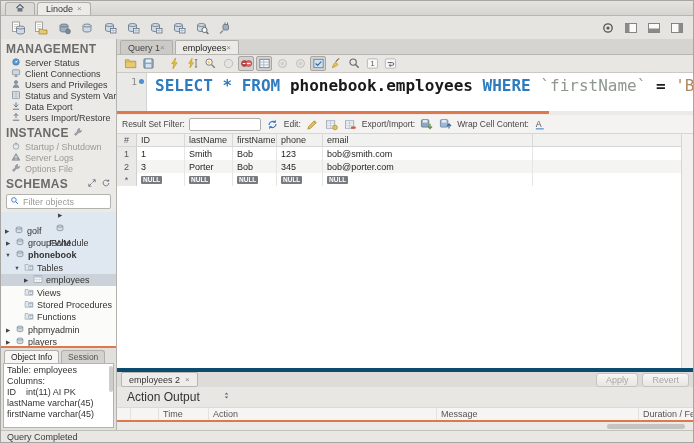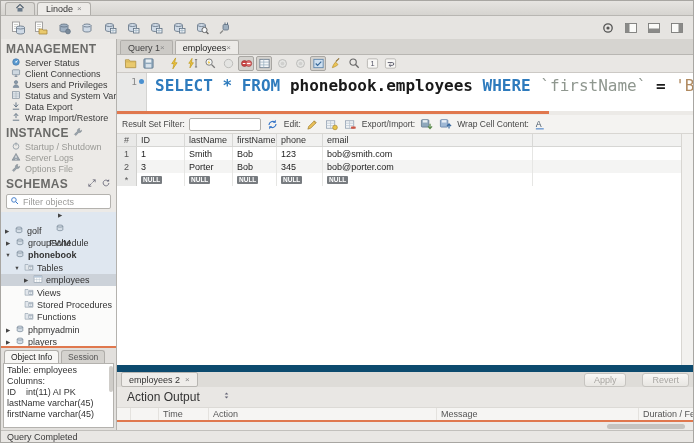--- a/index.html
+++ b/index.html
@@ -92,22 +92,22 @@
     font-size:9px;color:#333}
   .gcell{border-right:1px solid #d8d8d6;padding:0 4px;display:flex;align-items:center;
     overflow:hidden;white-space:nowrap;flex:0 0 auto}
   .grow{display:flex;height:13px;font-size:9px;color:#222}
   .grow.alt{background:#f4f4f3}
   .grow .gcell{border-right:1px solid #e6e6e4}
   .rowhdr{background:#e9e9e8;border-right:1px solid #d0d0ce !important;justify-content:center;color:#555}
   .nullb{background:#787c80;color:#fff;font-size:6.5px;font-weight:bold;padding:1px 2px;
     border-radius:1px;line-height:6px}
   
-  .restabs{flex:0 0 18px;background:#dedcd8;border-top:7px solid #0c4a6e;
-    display:flex;align-items:center;gap:16px;padding:0 4px}
+  .restabs{flex:0 0 18px;background:#dedcd8;border-top:4px solid #0c4a6e;
+    display:flex;align-items:center;gap:4px;padding:0 4px}
   .restab{background:#efedea;border:1px solid #b8b6b2;height:15px;border-radius:2px;
     display:flex;align-items:center;gap:5px;padding:0 7px;font-size:9px;color:#333}
   .btn{font-family:"Liberation Sans",sans-serif;font-size:9px;color:#a8a6a2;
     background:linear-gradient(#f8f7f5,#e8e6e2);border:1px solid #c6c4c0;border-radius:3px;
     height:14px;padding:0 9px;display:flex;align-items:center}
   .actionbar{flex:0 0 20px;background:#e9e7e4;display:flex;align-items:center;padding:0 6px}
   .aoselect{display:flex;align-items:center;gap:22px;font-size:12px;color:#333;padding:1px 4px}
   .aoselect svg{width:9px;height:11px}
   .aohdr{flex:0 0 13px;background:#f6f5f3;border-top:1px solid #dcdad6;display:flex;
     align-items:center;font-size:9px;color:#555}
@@ -301,21 +301,21 @@
                 <path d="M7 2v5.5M4 5 7 8.5 10 5" fill="none" stroke="#5f7082" stroke-width="1.3"></path>
                 <path d="M2.5 11.5h9" stroke="#5f7082" stroke-width="1.3"></path>
               </svg></span>
             <span>Data Export</span>
           </div>
           <div class="sideitem">
             <span><svg viewBox="0 0 14 14">
                 <path d="M7 8.5V3M4 5.5 7 2l3 3.5" fill="none" stroke="#5f7082" stroke-width="1.3"></path>
                 <path d="M2.5 11.5h9" stroke="#5f7082" stroke-width="1.3"></path>
               </svg></span>
-            <span>Wrap Import/Restore</span>
+            <span>Users Import/Restore</span>
           </div>
         </div>
       <div class="sechdr">
         <span>INSTANCE</span>
         <span class="ic10"><svg viewBox="0 0 14 14">
               <path d="M9.5 2a3 3 0 0 0-3.2 3.9L2 10.2 3.8 12l4.3-4.3A3 3 0 0 0 12 4.5l-1.8 1.2-1.4-1.4z" fill="#98a2aa" stroke="#6a747e" stroke-width="0.6"></path>
             </svg></span>
       </div>
       <div id="inst-list" class="dim">
           <div class="sideitem">

